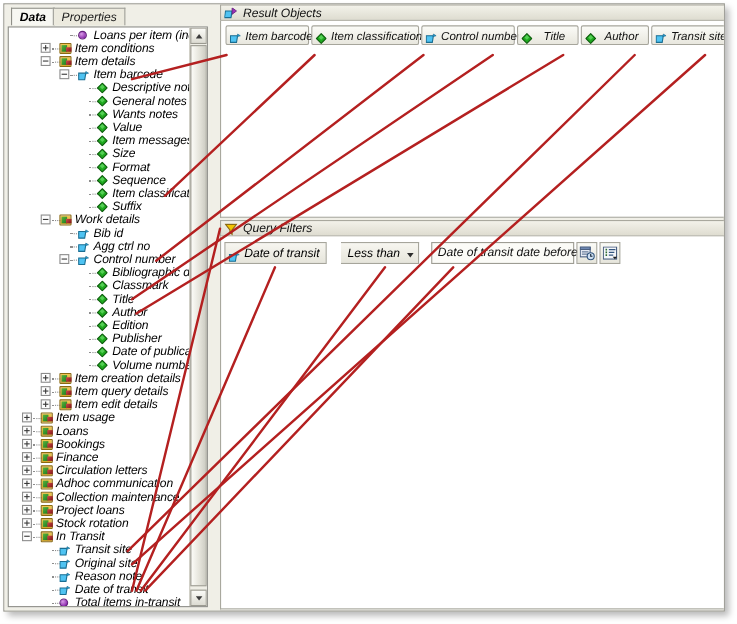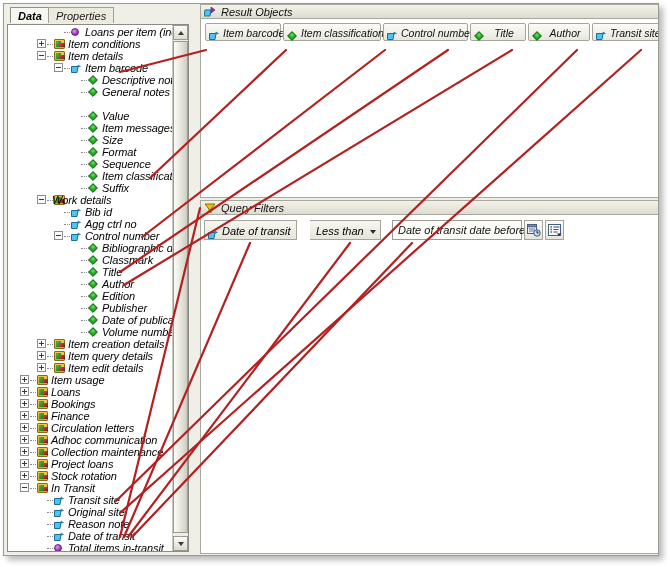--- a/index.html
+++ b/index.html
@@ -251,20 +251,30 @@
           <div class="row" style="top: 61px; position: absolute; left: 0px; width: 165px;">
             <span class="conn" style="left: 73px;"></span>
             <span class="ic ic-dia" style="left: 80px;">
               <svg width="10" height="10" viewBox="0 0 10 10">
                 <path d="M5 0.6 L9.4 5 L5 9.4 L0.6 5 Z" fill="#1faa1f" stroke="#0c5c0c" stroke-width="1"></path>
                 <path d="M5 1.8 L7.2 4 L5 6.2 L2.8 4 Z" fill="#5fd65f" opacity=".85"></path>
               </svg>
             </span>
             <span class="lbl" style="left: 94px;">General notes</span>
           </div>
+          <div class="row" style="top: 73px; position: absolute; left: 0px; width: 165px;">
+            <span class="conn" style="left: 73px;"></span>
+            <span class="ic ic-dia" style="left: 80px;">
+              <svg width="10" height="10" viewBox="0 0 10 10">
+                <path d="M5 0.6 L9.4 5 L5 9.4 L0.6 5 Z" fill="#1faa1f" stroke="#0c5c0c" stroke-width="1"></path>
+                <path d="M5 1.8 L7.2 4 L5 6.2 L2.8 4 Z" fill="#5fd65f" opacity=".85"></path>
+              </svg>
+            </span>
+            <span class="lbl" style="left: 94px;">Wants notes</span>
+          </div>
           <div class="row" style="top: 85px; position: absolute; left: 0px; width: 165px;">
             <span class="conn" style="left: 73px;"></span>
             <span class="ic ic-dia" style="left: 80px;">
               <svg width="10" height="10" viewBox="0 0 10 10">
                 <path d="M5 0.6 L9.4 5 L5 9.4 L0.6 5 Z" fill="#1faa1f" stroke="#0c5c0c" stroke-width="1"></path>
                 <path d="M5 1.8 L7.2 4 L5 6.2 L2.8 4 Z" fill="#5fd65f" opacity=".85"></path>
               </svg>
             </span>
             <span class="lbl" style="left: 94px;">Value</span>
           </div>
@@ -325,21 +335,21 @@
                 <path d="M5 0.6 L9.4 5 L5 9.4 L0.6 5 Z" fill="#1faa1f" stroke="#0c5c0c" stroke-width="1"></path>
                 <path d="M5 1.8 L7.2 4 L5 6.2 L2.8 4 Z" fill="#5fd65f" opacity=".85"></path>
               </svg>
             </span>
             <span class="lbl" style="left: 94px;">Suffix</span>
           </div>
           <div class="row" style="top: 169px; position: absolute; left: 0px; width: 165px;">
             <span class="exp" style="left: 29px;"></span>
             <span class="conn" style="left: 39px;"></span>
             <span class="ic ic-folder" style="left: 46px;"></span>
-            <span class="lbl" style="left: 44px;">Work details</span>
+            <span class="lbl" style="left: 60px;">Work details</span>
           </div>
           <div class="row" style="top: 181px; position: absolute; left: 0px; width: 165px;">
             <span class="conn" style="left: 56px;"></span>
             <span class="ic ic-para" style="left: 63px;">
               <svg width="10" height="10" viewBox="0 0 10 10">
                 <path d="M0.5 2.5 L7 2.5 L6 8.5 L0.5 8.5 Z" fill="#4fc3f2" stroke="#1a6e92" stroke-width="1"></path>
                 <path d="M7 1 L9.5 2.5 L6.6 3.3 Z" fill="#2e9fd0" stroke="#1a6e92" stroke-width=".6"></path>
               </svg>
             </span>
             <span class="lbl" style="left: 77px;">Bib id</span>

